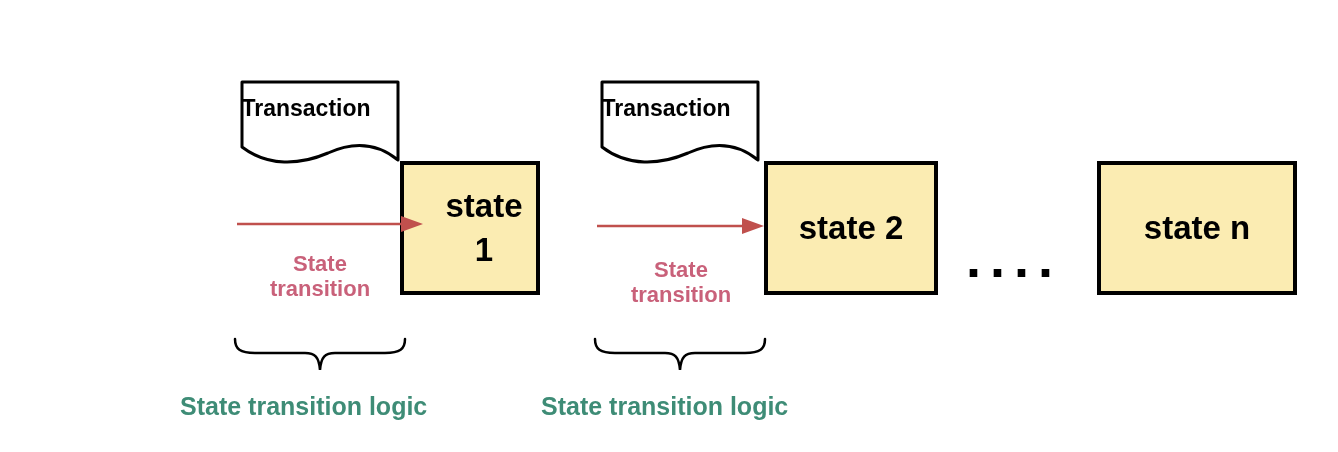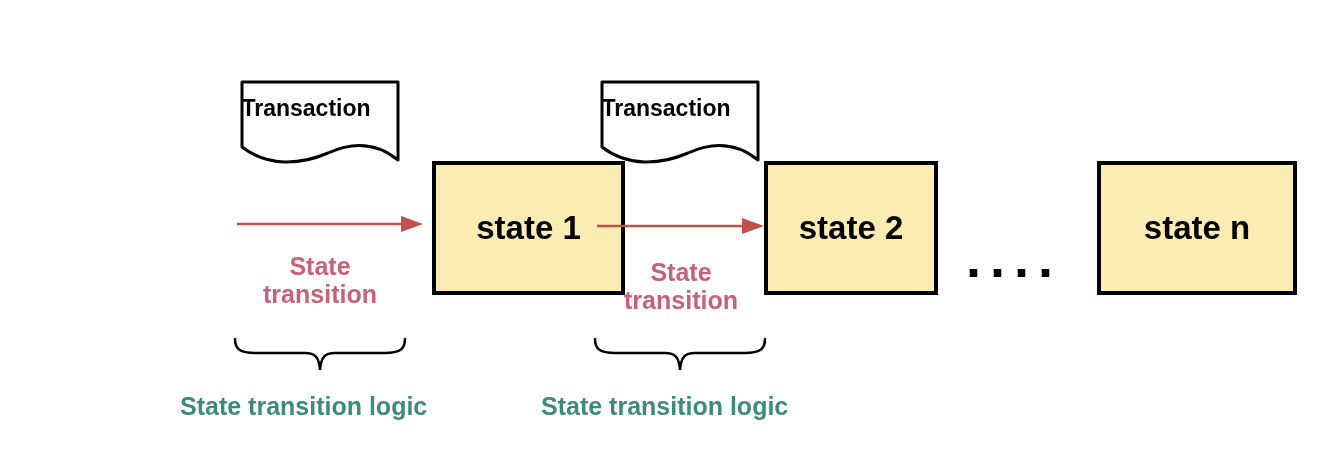--- a/index.html
+++ b/index.html
@@ -46,21 +46,21 @@
     font-weight: bold;
     font-size: 23px;
     color: #000000;
   }
   .arrow { position: absolute; }
   .transition-label {
     position: absolute;
     width: 140px;
     text-align: center;
     font-weight: bold;
-    font-size: 25px;
+    font-size: 22px;
     line-height: 1.13;
     color: #C9617A;
   }
   .brace { position: absolute; }
   .logic-label {
     position: absolute;
     width: 280px;
     font-weight: bold;
     font-size: 25px;
     color: #3E8C76;
@@ -89,21 +89,21 @@
     <span class="doc-label">Transaction</span>
   </div>
 
   <div class="doc" style="left:600px;">
     <svg width="160" height="86" viewBox="0 0 160 86">
       <path d="M2,2 L158,2 L158,80 C136,62 112,62 88,73 C60,85 28,87 2,67 Z" fill="#FFFFFF" stroke="#000000" stroke-width="3" stroke-linejoin="round"></path>
     </svg>
     <span class="doc-label">Transaction</span>
   </div>
 
-  <div class="state" style="left:432px;width:193px;">
+  <div class="state" style="left:400px;width:140px;padding-left:28px;">
     <span class="state-label">state 1</span>
   </div>
   <div class="state" style="left:764px;width:174px;">
     <span class="state-label">state 2</span>
   </div>
   <div class="state" style="left:1097px;width:200px;">
     <span class="state-label">state n</span>
   </div>
 
   <svg class="arrow" style="left:237px;top:212px;" width="186" height="24" viewBox="0 0 186 24">

